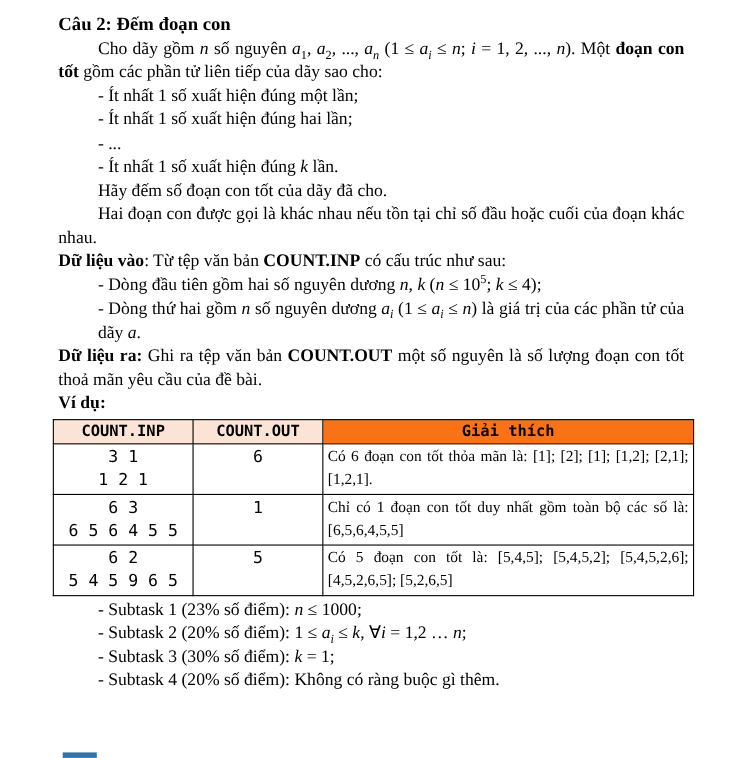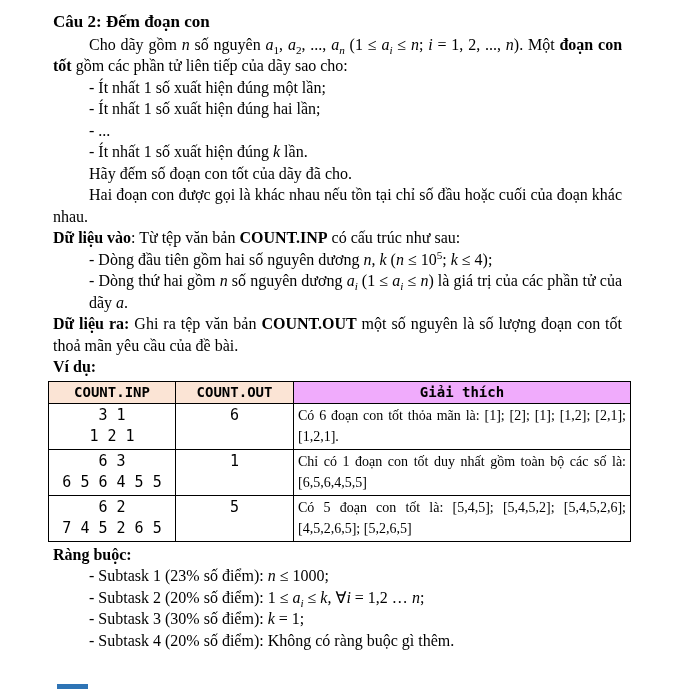--- a/index.html
+++ b/index.html
@@ -93,49 +93,48 @@
   <table class="examples">
     <colgroup>
       <col style="width:127px">
         <col style="width:118px">
         <col style="width:337px">
     </colgroup>
     <tbody>
         <tr>
       <th style="background: rgb(251, 228, 213);">COUNT.INP</th>
       <th style="background: rgb(251, 228, 213);">COUNT.OUT</th>
-      <th style="background: #f0abfc;">Giải thích</th>
+      <th style="background: #f97316;">Giải thích</th>
     </tr>
     <tr>
       <td class="io">
         <div>3 1</div>
         <div>1 2 1</div>
       </td>
       <td class="io">6</td>
       <td class="explain">Có 6 đoạn con tốt thỏa mãn là: [1]; [2]; [1]; [1,2]; [2,1]; [1,2,1].</td>
     </tr>
     <tr>
       <td class="io">
         <div>6 3</div>
         <div>6 5 6 4 5 5</div>
       </td>
       <td class="io">1</td>
       <td class="explain">Chỉ có 1 đoạn con tốt duy nhất gồm toàn bộ các số là: [6,5,6,4,5,5]</td>
     </tr>
     <tr>
       <td class="io">
         <div>6 2</div>
-        <div>7 4 5 2 6 5</div>
+        <div>5 4 5 9 6 5</div>
       </td>
       <td class="io">5</td>
       <td class="explain">Có 5 đoạn con tốt là: [5,4,5]; [5,4,5,2]; [5,4,5,2,6]; [4,5,2,6,5]; [5,2,6,5]</td>
     </tr>
   </tbody>
     </table>
 
-  <p class="constraints-head"><span class="s-b">Ràng buộc:</span></p>
   <p class="bullet"><span>- Subtask 1 (23% số điểm): </span><span class="s-i">n</span><span> ≤ 1000;</span></p>
   <p class="bullet"><span>- Subtask 2 (20% số điểm): 1 ≤ </span><span class="s-i">a</span><sub class="s-subi">i</sub><span> ≤ </span><span class="s-i">k</span><span>, ∀</span><span class="s-i">i</span><span> = 1,2 … </span><span class="s-i">n</span><span>;</span></p>
   <p class="bullet"><span>- Subtask 3 (30% số điểm): </span><span class="s-i">k</span><span> = 1;</span></p>
   <p class="bullet"><span>- Subtask 4 (20% số điểm): Không có ràng buộc gì thêm.</span></p>
 
   <div class="page-edge-marker" style="background: rgb(46, 116, 181);"></div>
 </div>
 
 </body></html>

